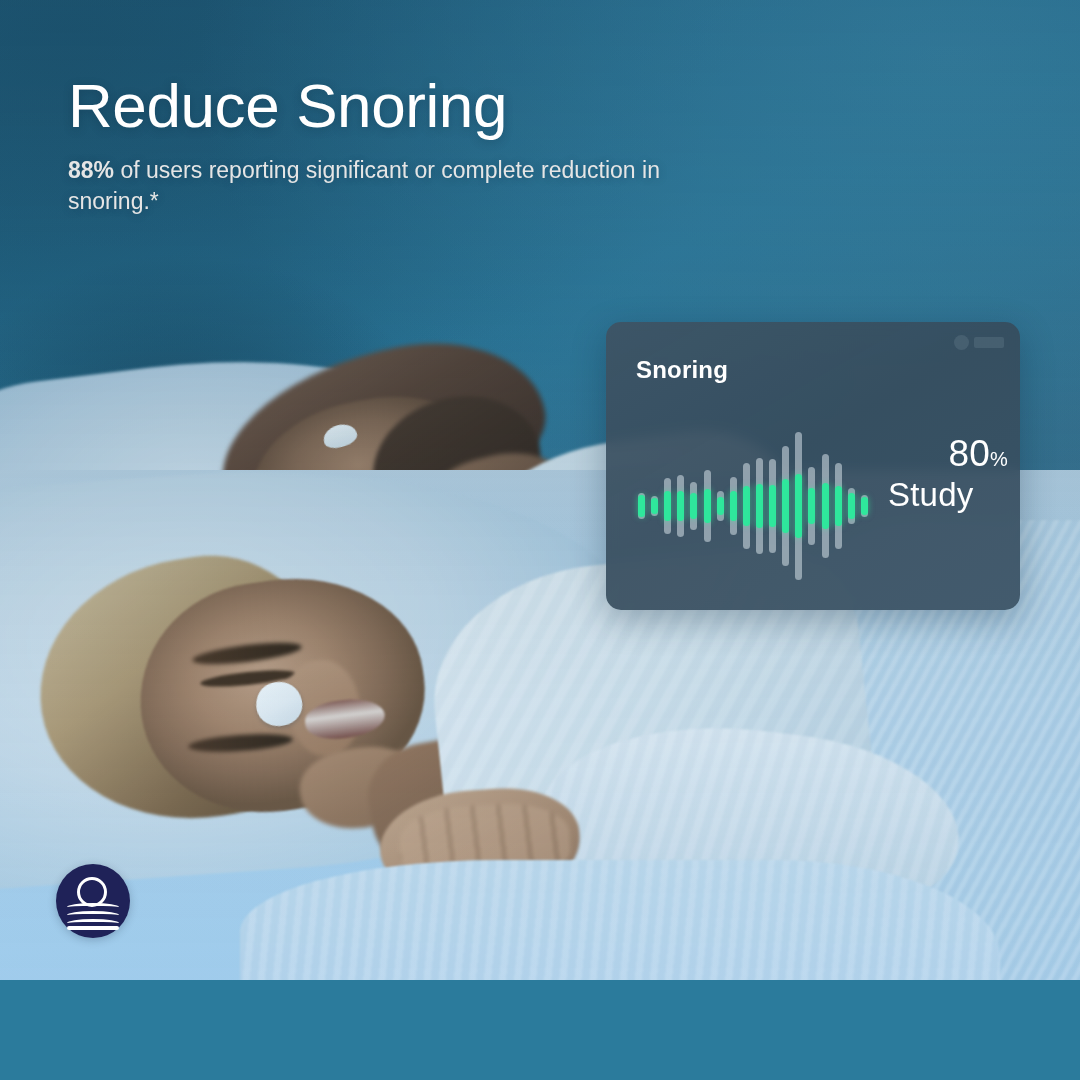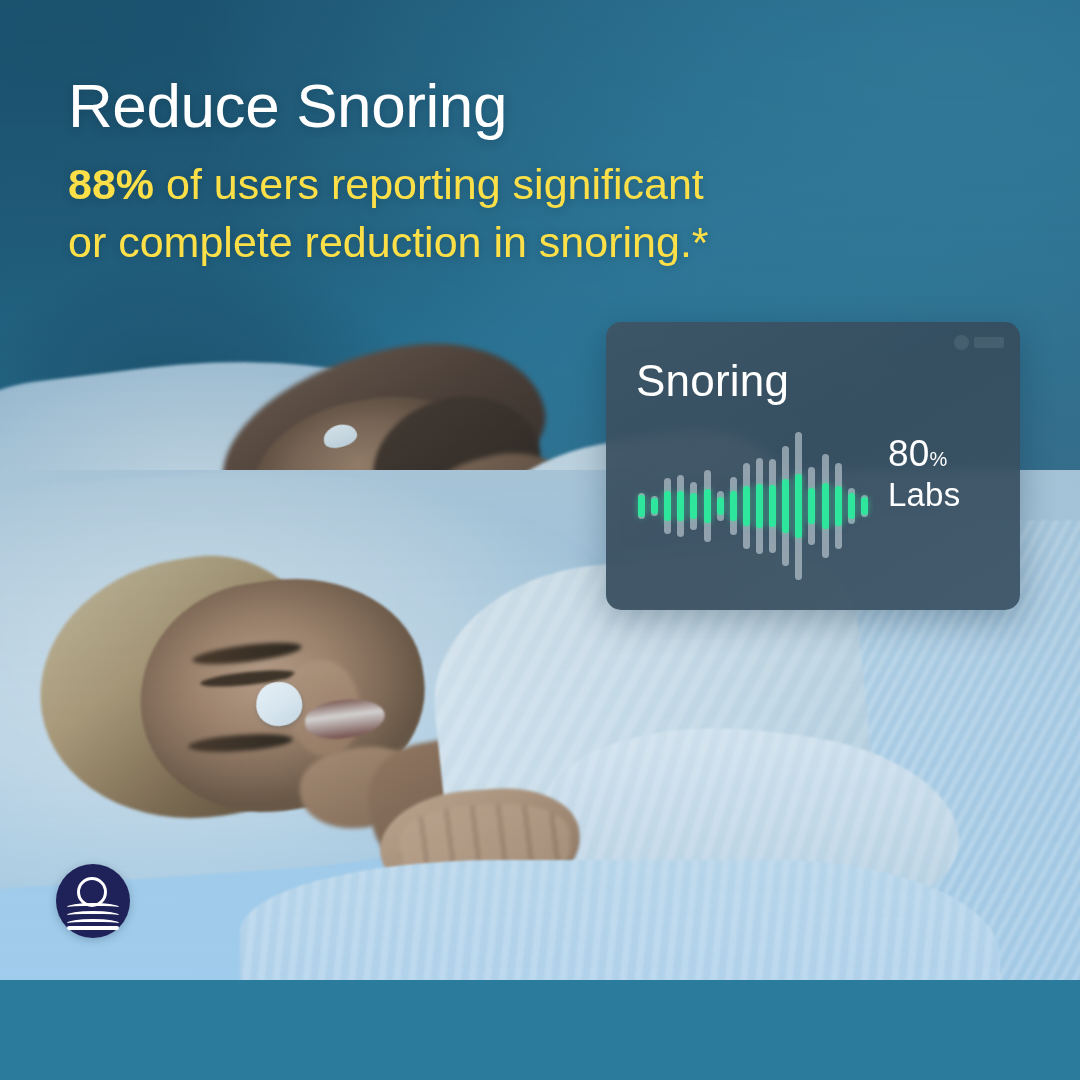--- a/index.html
+++ b/index.html
@@ -201,37 +201,37 @@
   }
 
   
   .headline {
     position:absolute; left:68px; top:70px;
     font-size:62px; font-weight:400; color:#ffffff; letter-spacing:-.4px;
     text-shadow:0 2px 10px rgba(10,40,60,.30);
   }
   .subline {
     position:absolute; left:68px; top:155px;
-    font-size:43px; font-weight:400; color:#fde047; line-height:1.35;
+    font-size:23px; font-weight:400; color:#e5e5e5; line-height:1.35;
     max-width:680px; text-shadow:0 1px 8px rgba(10,40,60,.28);
   }
   .subline b { font-weight:700; }
 
   
   .card {
     position:absolute; left:606px; top:322px; width:414px; height:288px;
     background:linear-gradient(150deg, rgba(62,83,99,.93) 0%, rgba(54,76,93,.92) 45%, rgba(57,81,99,.92) 100%);
     border-radius:15px;
     backdrop-filter:blur(6px);
     box-shadow:0 10px 34px rgba(10,35,55,.30);
     overflow:hidden;
   }
   .card-title {
     position:absolute; left:30px; top:34px;
-    font-size:44px; font-weight:400; color:#fff; letter-spacing:.2px;
+    font-size:24px; font-weight:700; color:#fff; letter-spacing:.2px;
   }
   .watermark {
     position:absolute; right:14px; top:12px;
     width:52px; height:18px; opacity:.11;
   }
   .watermark .wm-dot { position:absolute; left:0; top:1px; width:15px; height:15px; border-radius:50%; background:#cfe0ea; }
   .watermark .wm-bar { position:absolute; left:20px; top:3px; width:30px; height:11px; background:#cfe0ea; border-radius:2px; }
 
   
   .wave {
@@ -249,21 +249,21 @@
     position:absolute; left:0; width:100%;
     background:#2fe79c; border-radius:4px;
     box-shadow:0 0 6px rgba(47,231,156,.55);
   }
 
   
   .stat {
     position:absolute; left:282px; top:110px; width:120px;
     color:#fff; line-height:1.18;
   }
-  .stat .big { font-size:37px; font-weight:400; letter-spacing:.2px; }
+  .stat .big { font-size:37px; font-weight:400; letter-spacing:.2px;text-align:right; }
   .stat .big .pct { font-size:20px; }
   .stat .lbl { font-size:33px; font-weight:400; letter-spacing:.2px; }
 
   
   .footer {
     position:absolute; left:0; bottom:0; width:1080px; height:120px;
   }
   .logo {
     position:absolute; left:56px; top:4px; width:74px; height:74px;
     border-radius:50%; background:#1f2258;
@@ -397,21 +397,21 @@
         <div class="bar" style="height: 36px;">
           <div class="lit" style="height: 26px; background: rgb(47, 231, 156);"></div>
         </div>
         <div class="bar" style="height: 22px;">
           <div class="lit" style="height: 18px; background: rgb(47, 231, 156);"></div>
         </div>
       </div>
 
     <div class="stat">
       <div class="big"><span>80</span><span class="pct">%</span></div>
-      <div class="lbl">Labs</div>
+      <div class="lbl">Study</div>
     </div>
   </div>
 
   <div class="footer">
     <div class="logo">
       <div class="sun"></div>
       <div class="w1"></div>
       <div class="w2"></div>
       <div class="w3"></div>
       <div class="w4"></div>

